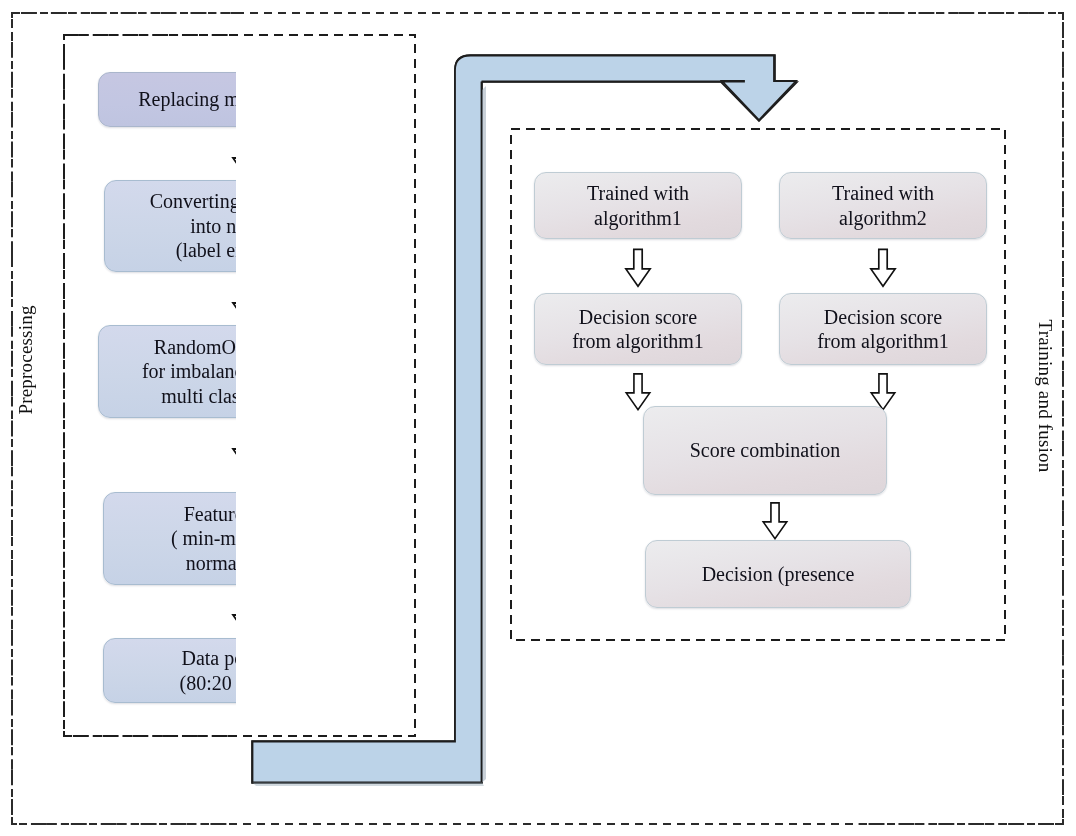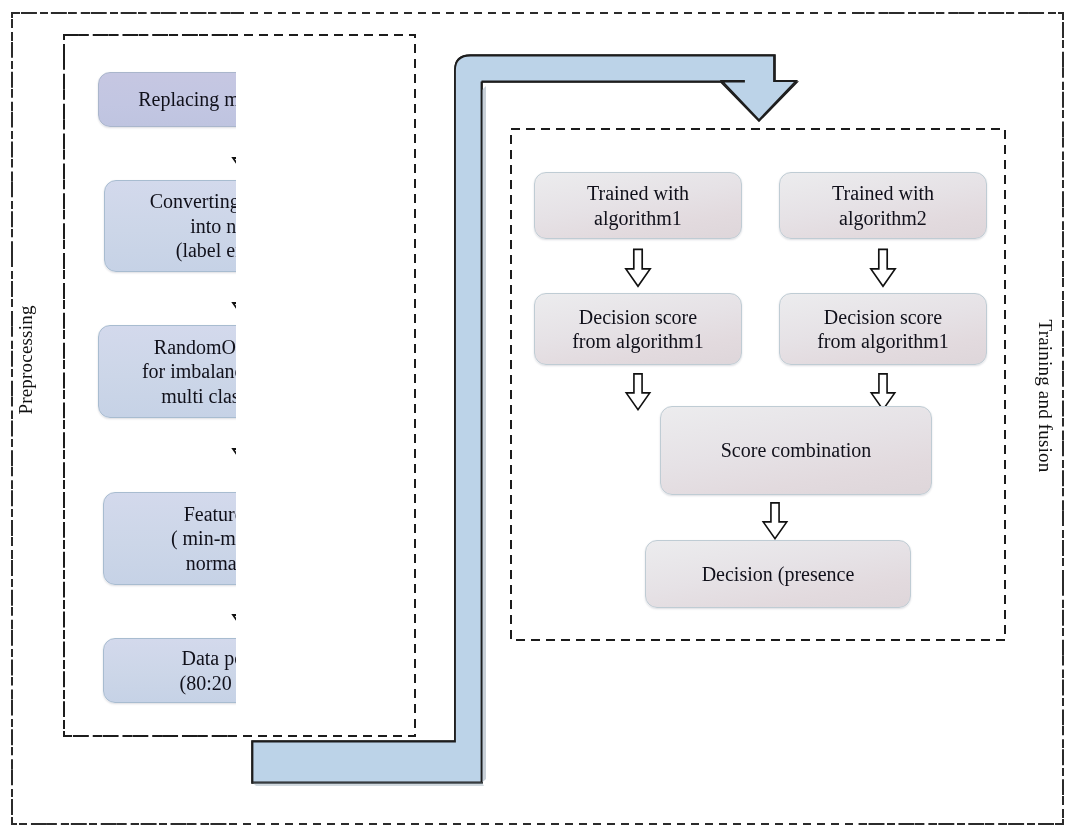--- a/index.html
+++ b/index.html
@@ -396,21 +396,21 @@
       <path d="M10.5 1 L19.5 1 L19.5 22 L28 22 L15 40.5 L2 22 L10.5 22 Z" fill="#ffffff" stroke="#111111" stroke-width="1.8" stroke-linejoin="miter"></path>
     </svg>
   </div>
 
   <div class="block-arrow" style="left:869px; top:373px;">
     <svg width="28" height="38" viewBox="0 0 30 42">
       <path d="M10.5 1 L19.5 1 L19.5 22 L28 22 L15 40.5 L2 22 L10.5 22 Z" fill="#ffffff" stroke="#111111" stroke-width="1.8" stroke-linejoin="miter"></path>
     </svg>
   </div>
 
-  <div class="node node-grey" style="left:660px; top:406px; width:272px; height:89px;">
+  <div class="node node-grey" style="left:643px; top:406px; width:244px; height:89px;">
     <div>
       <span>Score combination</span>
     </div>
   </div>
 
   <div class="block-arrow" style="left:761px; top:502px;">
     <svg width="28" height="38" viewBox="0 0 30 42">
       <path d="M10.5 1 L19.5 1 L19.5 22 L28 22 L15 40.5 L2 22 L10.5 22 Z" fill="#ffffff" stroke="#111111" stroke-width="1.8" stroke-linejoin="miter"></path>
     </svg>
   </div>

